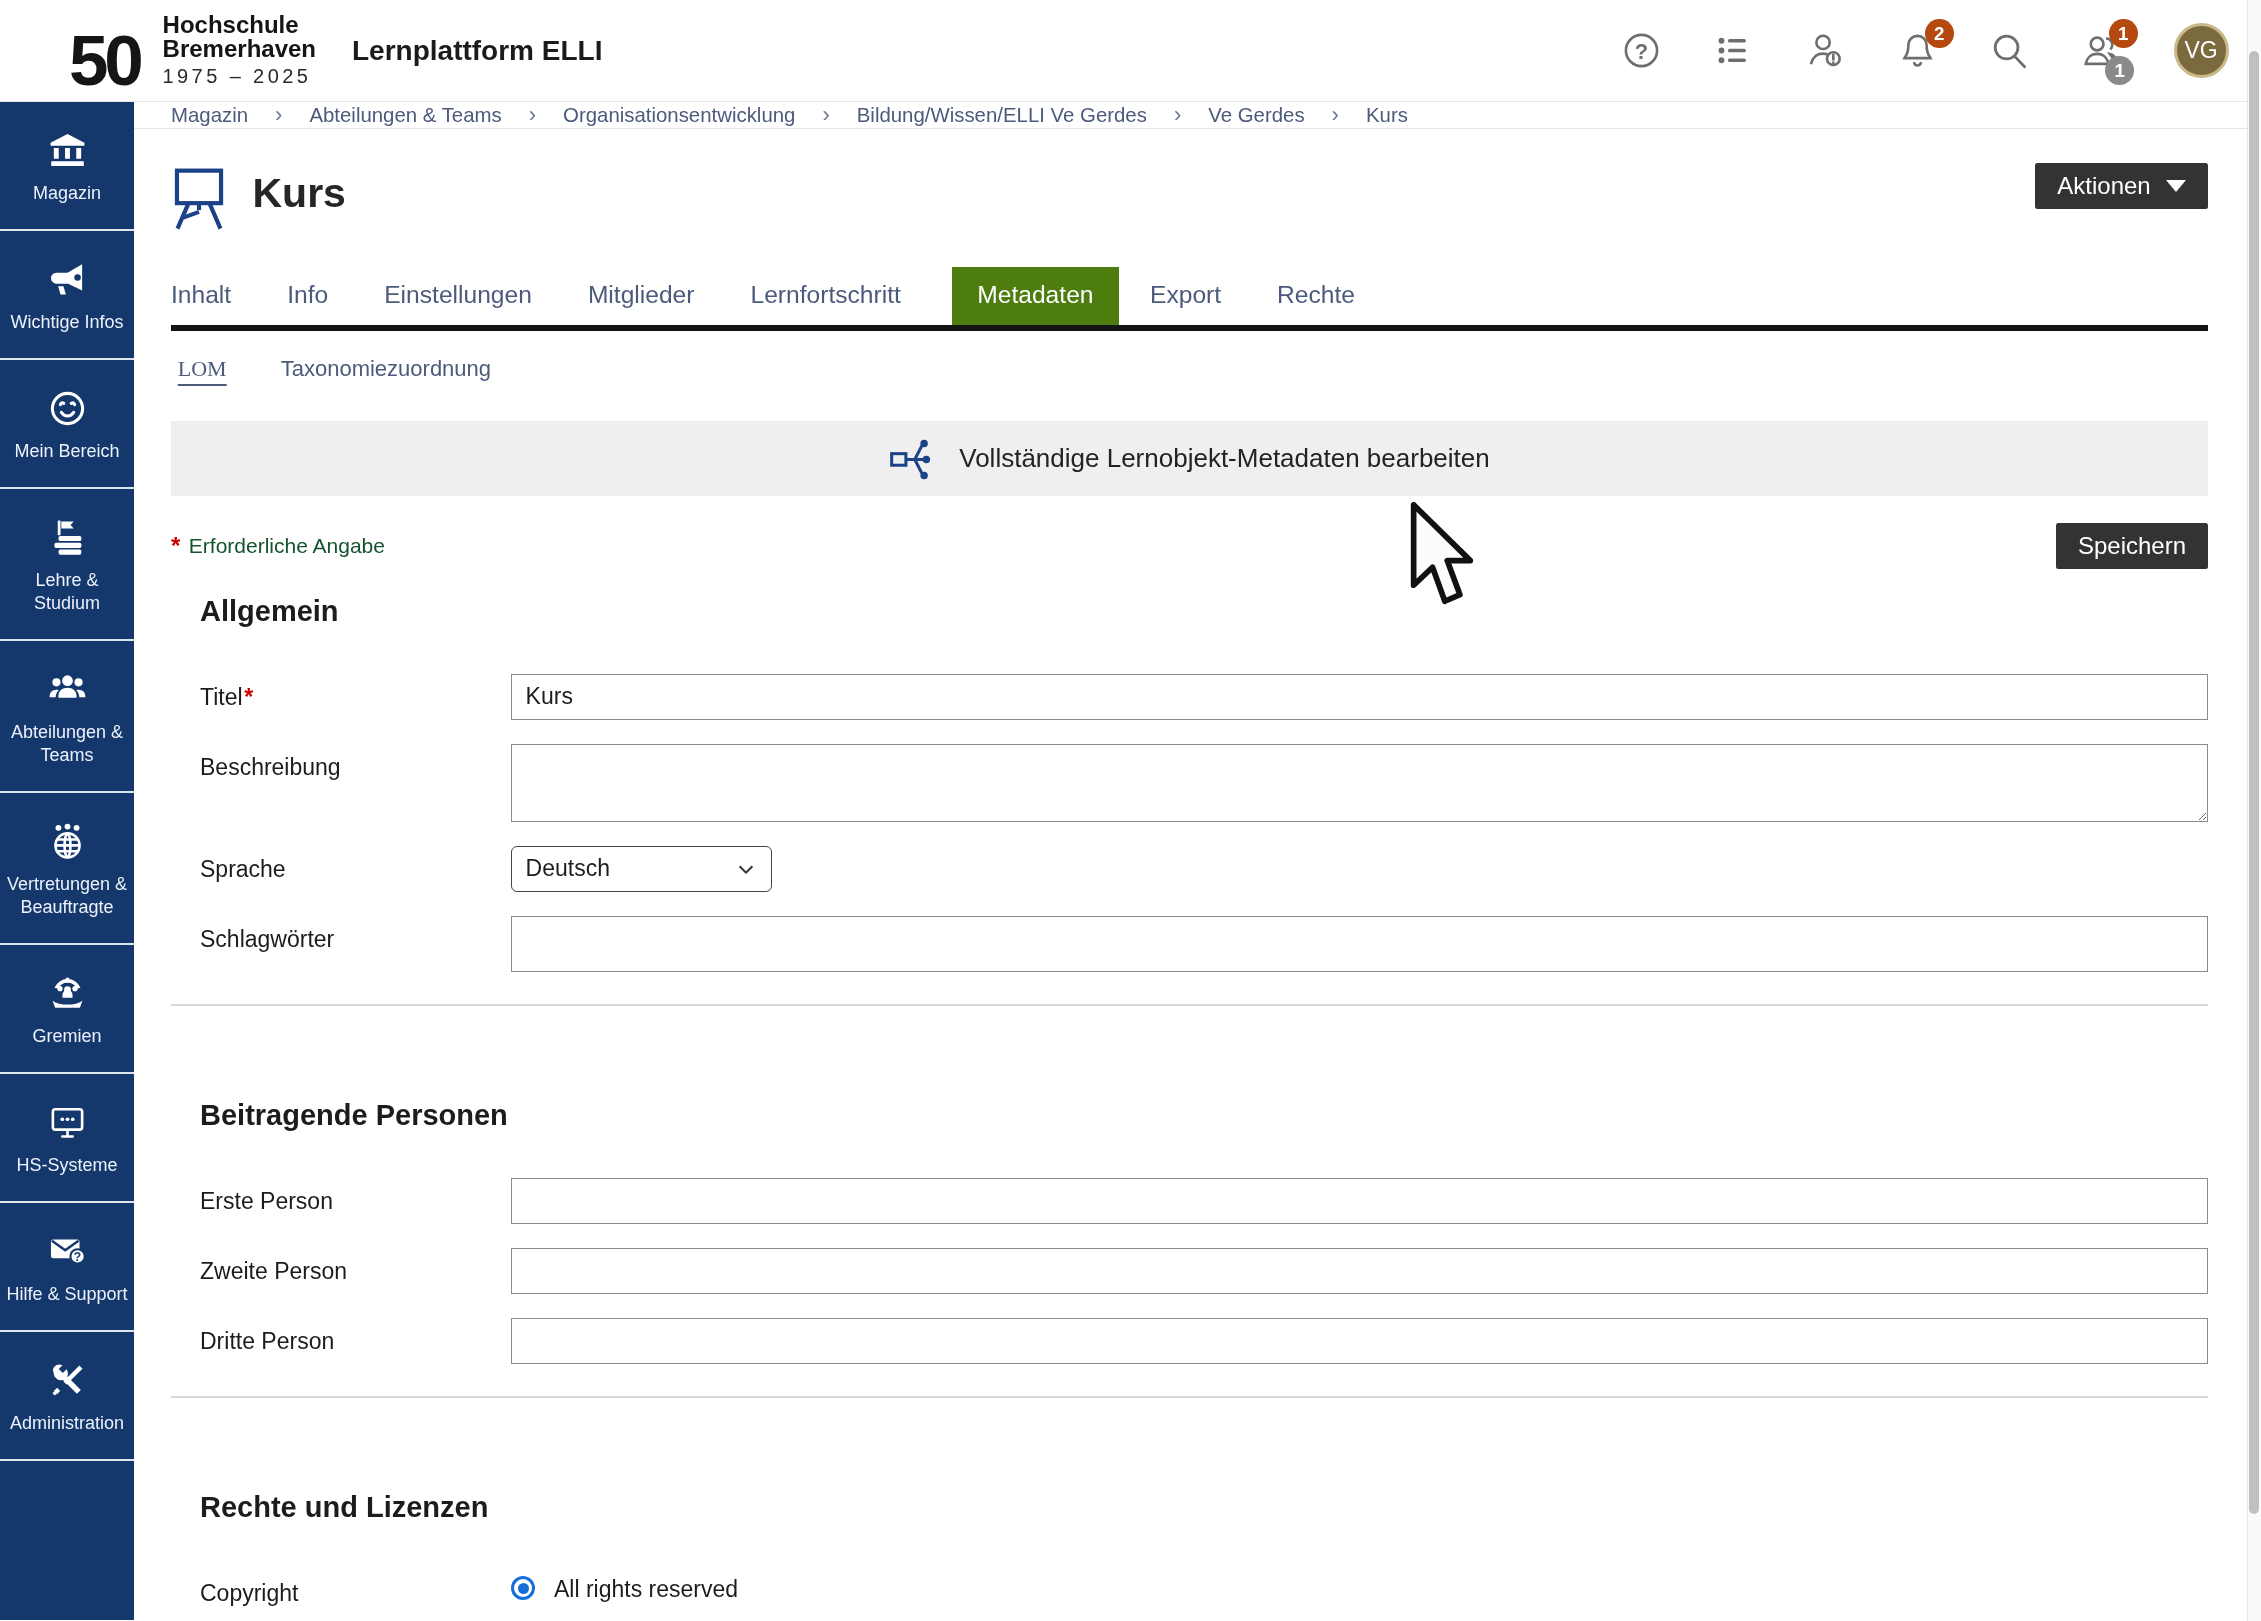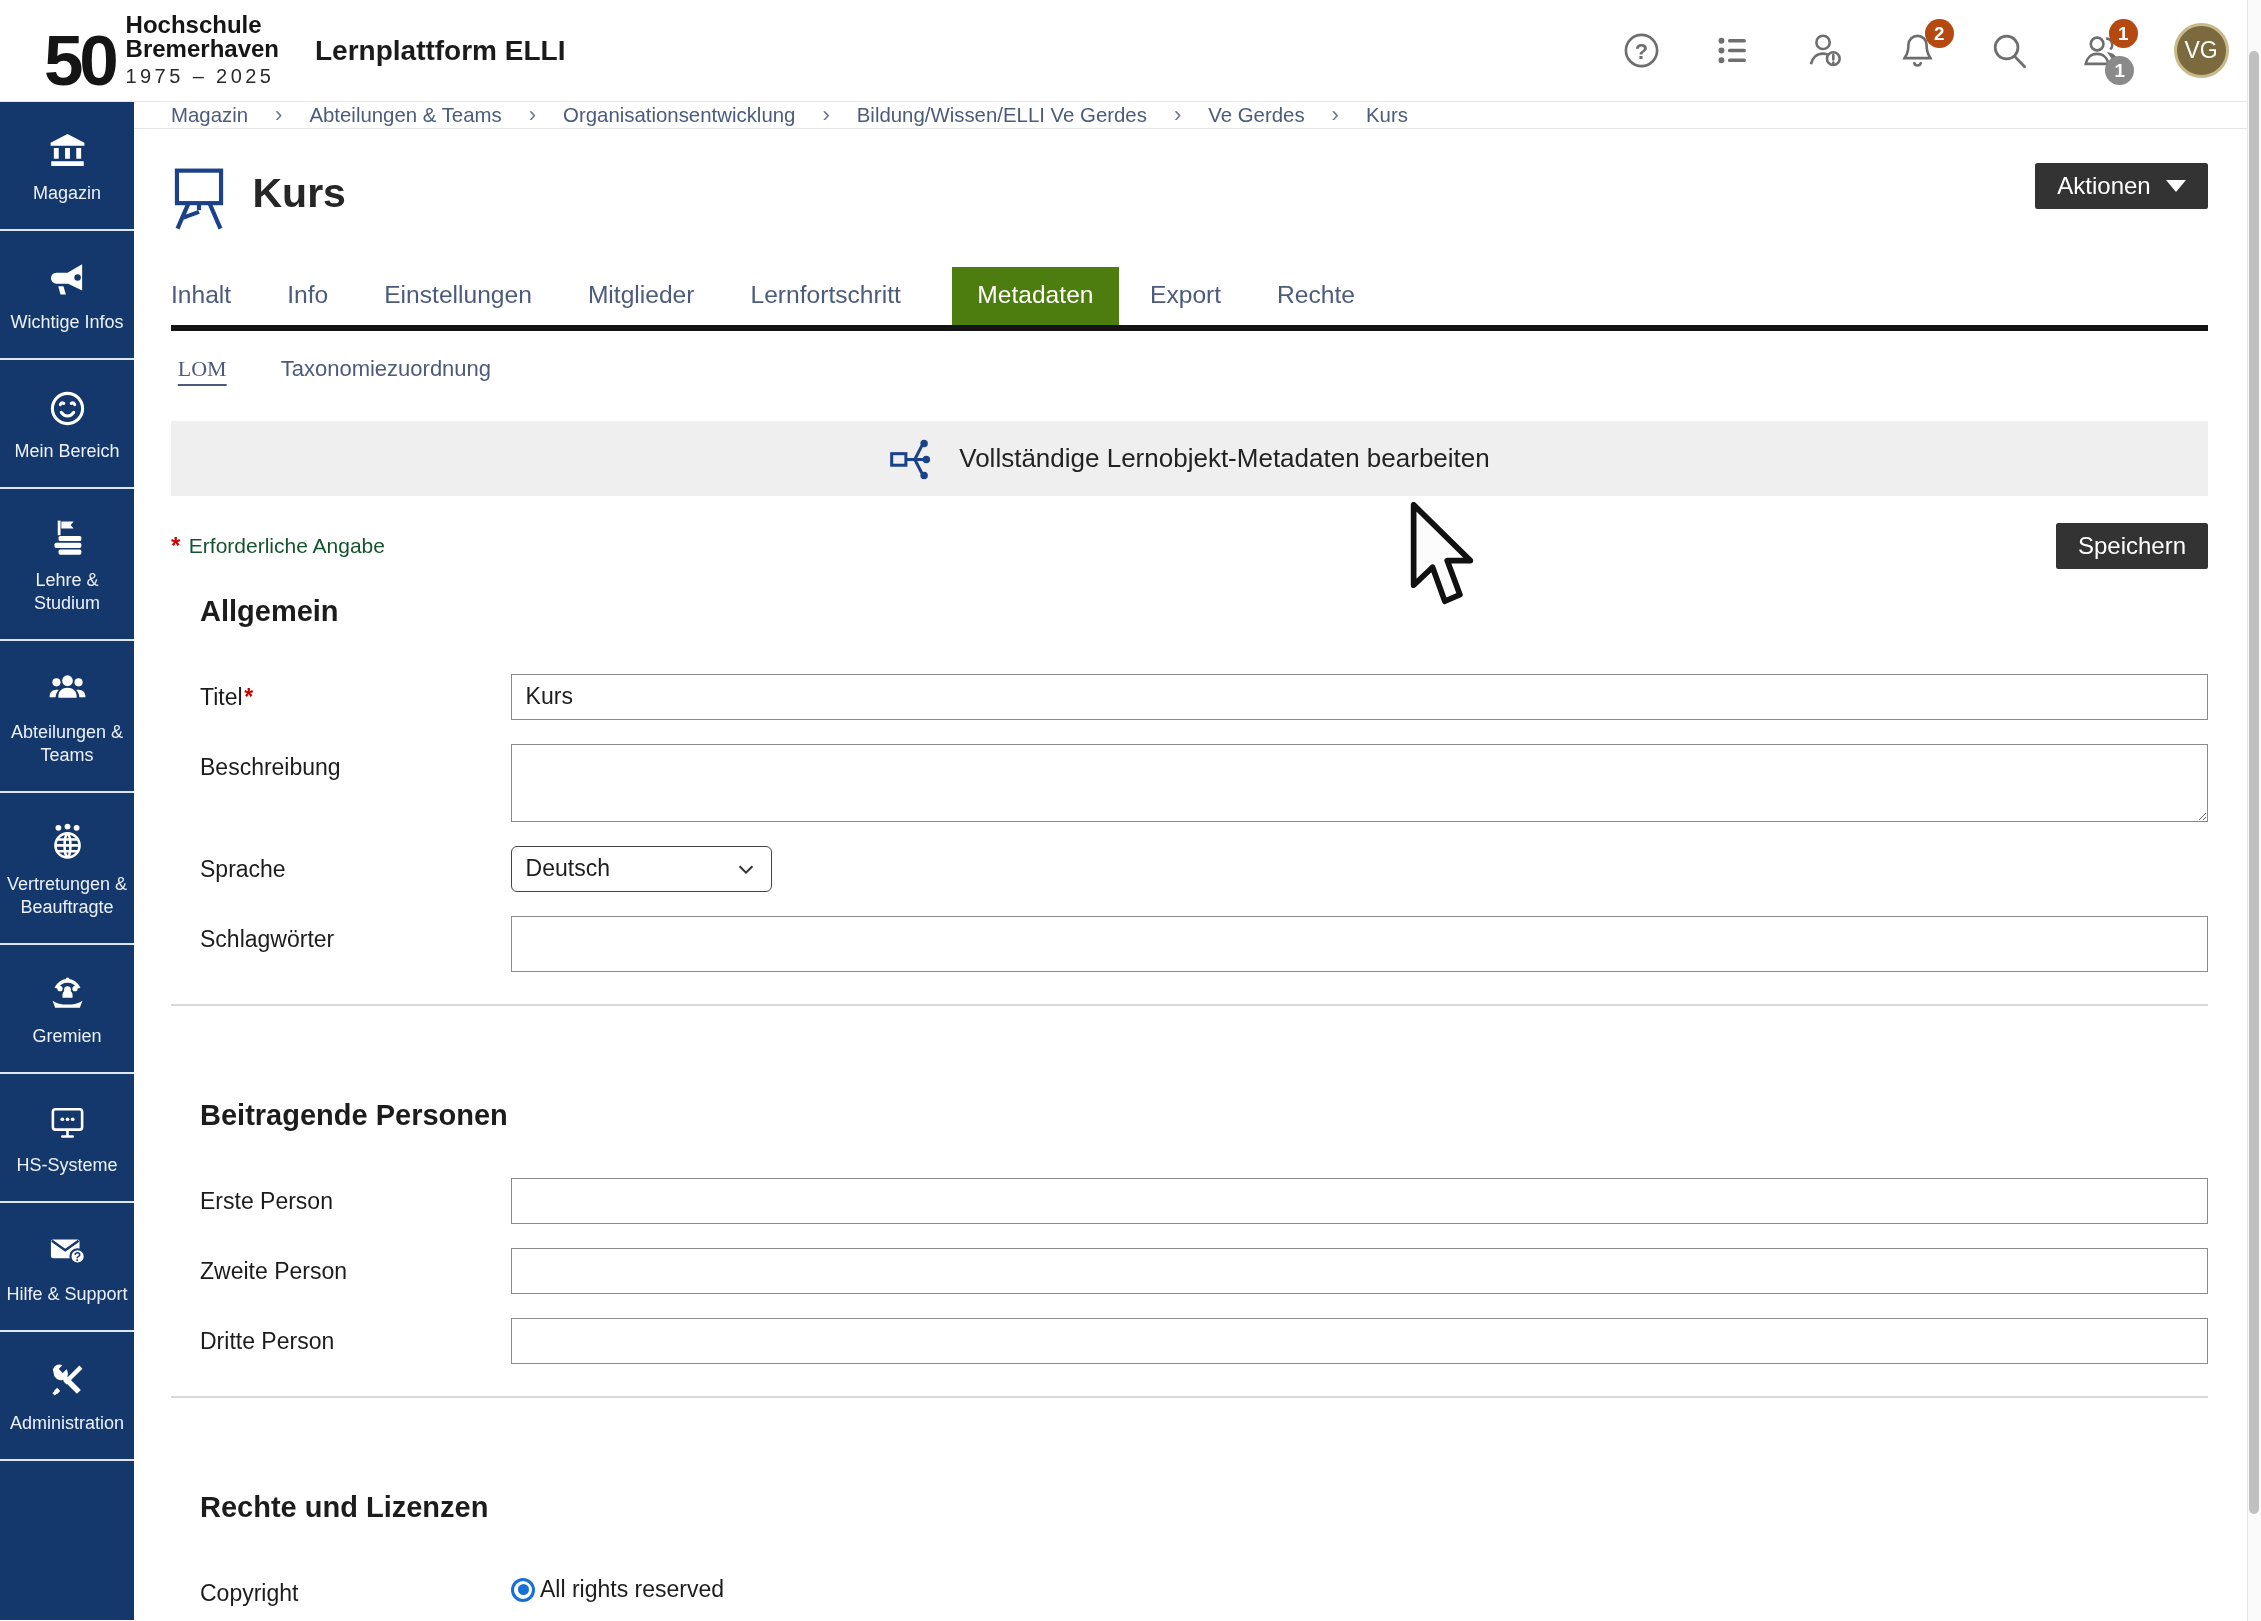--- a/index.html
+++ b/index.html
@@ -2,21 +2,21 @@
 <html style="font-size:13.6px"><head>
 <meta charset="utf-8">
 <style>
   html,body{margin:0;padding:0;background:#fff;}
   .stage{position:relative;width:2261px;height:1621px;overflow:hidden;background:#fff;
          font-family:"Liberation Sans","DejaVu Sans",sans-serif;color:#1d1d1d;}
 
   
   .topbar{height:102px;display:flex;align-items:center;padding:0 20.4px 0 44px;
           border-bottom:1.7px solid #e6e6e6;box-sizing:border-box;background:#fff;}
-  .logo{display:flex;align-items:flex-end;gap:11px;}
+  .logo{display:flex;align-items:flex-end;gap:23px;margin-left:25px;}
   .logo-number{font-size:71px;font-weight:bold;line-height:.78;letter-spacing:-4.2px;color:#151515;}
   .logo-text{display:flex;flex-direction:column;line-height:1.03;padding-bottom:1.7px;}
   .logo-name{font-size:24px;font-weight:bold;color:#151515;}
   .logo-years{font-size:20px;letter-spacing:3.4px;margin-top:4.2px;color:#2a2a2a;}
   .app-title{font-size:28px;font-weight:bold;margin-left:36px;color:#1b1b1b;}
   .top-icons{margin-left:auto;display:flex;align-items:center;gap:53px;margin-right:12px;}
   .tic{position:relative;width:39px;height:39px;cursor:pointer;}
   .tic svg{width:39px;height:39px;display:block;}
   .badge{position:absolute;min-width:29px;height:29px;padding:0 3.4px;border-radius:14.4px;background:#b5490f;
          color:#fff;font-size:18.7px;font-weight:bold;display:flex;align-items:center;justify-content:center;box-sizing:border-box;}
@@ -73,21 +73,21 @@
   .flabel .req{font-size:23px;margin-left:1.7px;}
   .finput{height:46px;border:1.7px solid #8a8a8a;font-size:23px;padding:0 13.6px;font-family:inherit;
           box-sizing:border-box;width:100%;background:#fff;color:#1d1d1d;border-radius:0;}
   textarea.finput{height:78px;resize:vertical;padding-top:8.5px;}
   .finput.tall{height:56px;}
   .select{width:261px;height:46px;border:1.7px solid #454545;border-radius:6px;display:flex;align-items:center;
           justify-content:space-between;padding:0 13.6px;font-size:23px;background:#fff;cursor:pointer;box-sizing:border-box;}
   .select svg{width:22px;height:22px;}
   .divider{border:none;border-top:2.5px solid #d8d8d8;margin:32px 0 0;}
   .gap-sec{margin-top:93px;}
-  .radio-row{display:flex;align-items:center;gap:5px;padding-top:6.8px;}
+  .radio-row{display:flex;align-items:flex-start;gap:19px;padding-top:6.8px;}
   .radio{width:24px;height:24px;border:3px solid #1670d8;border-radius:50%;display:flex;align-items:center;
          justify-content:center;box-sizing:border-box;cursor:pointer;background:#fff;}
   .radio::after{content:"";width:11px;height:11px;border-radius:50%;background:#1670d8;}
   .radio-label{font-size:23px;}
 
   
   .scrollbar{position:absolute;right:0;top:0;width:14.4px;height:1621px;background:#fafafa;border-left:0.8px solid #e6e6e6;box-sizing:border-box;}
   .thumb{position:absolute;top:51px;left:1.7px;width:10.2px;height:1463px;background:#c0c0c0;border-radius:6px;}
   .cursor{position:absolute;left:1407px;top:502px;width:70px;height:104px;pointer-events:none;}
 </style>

